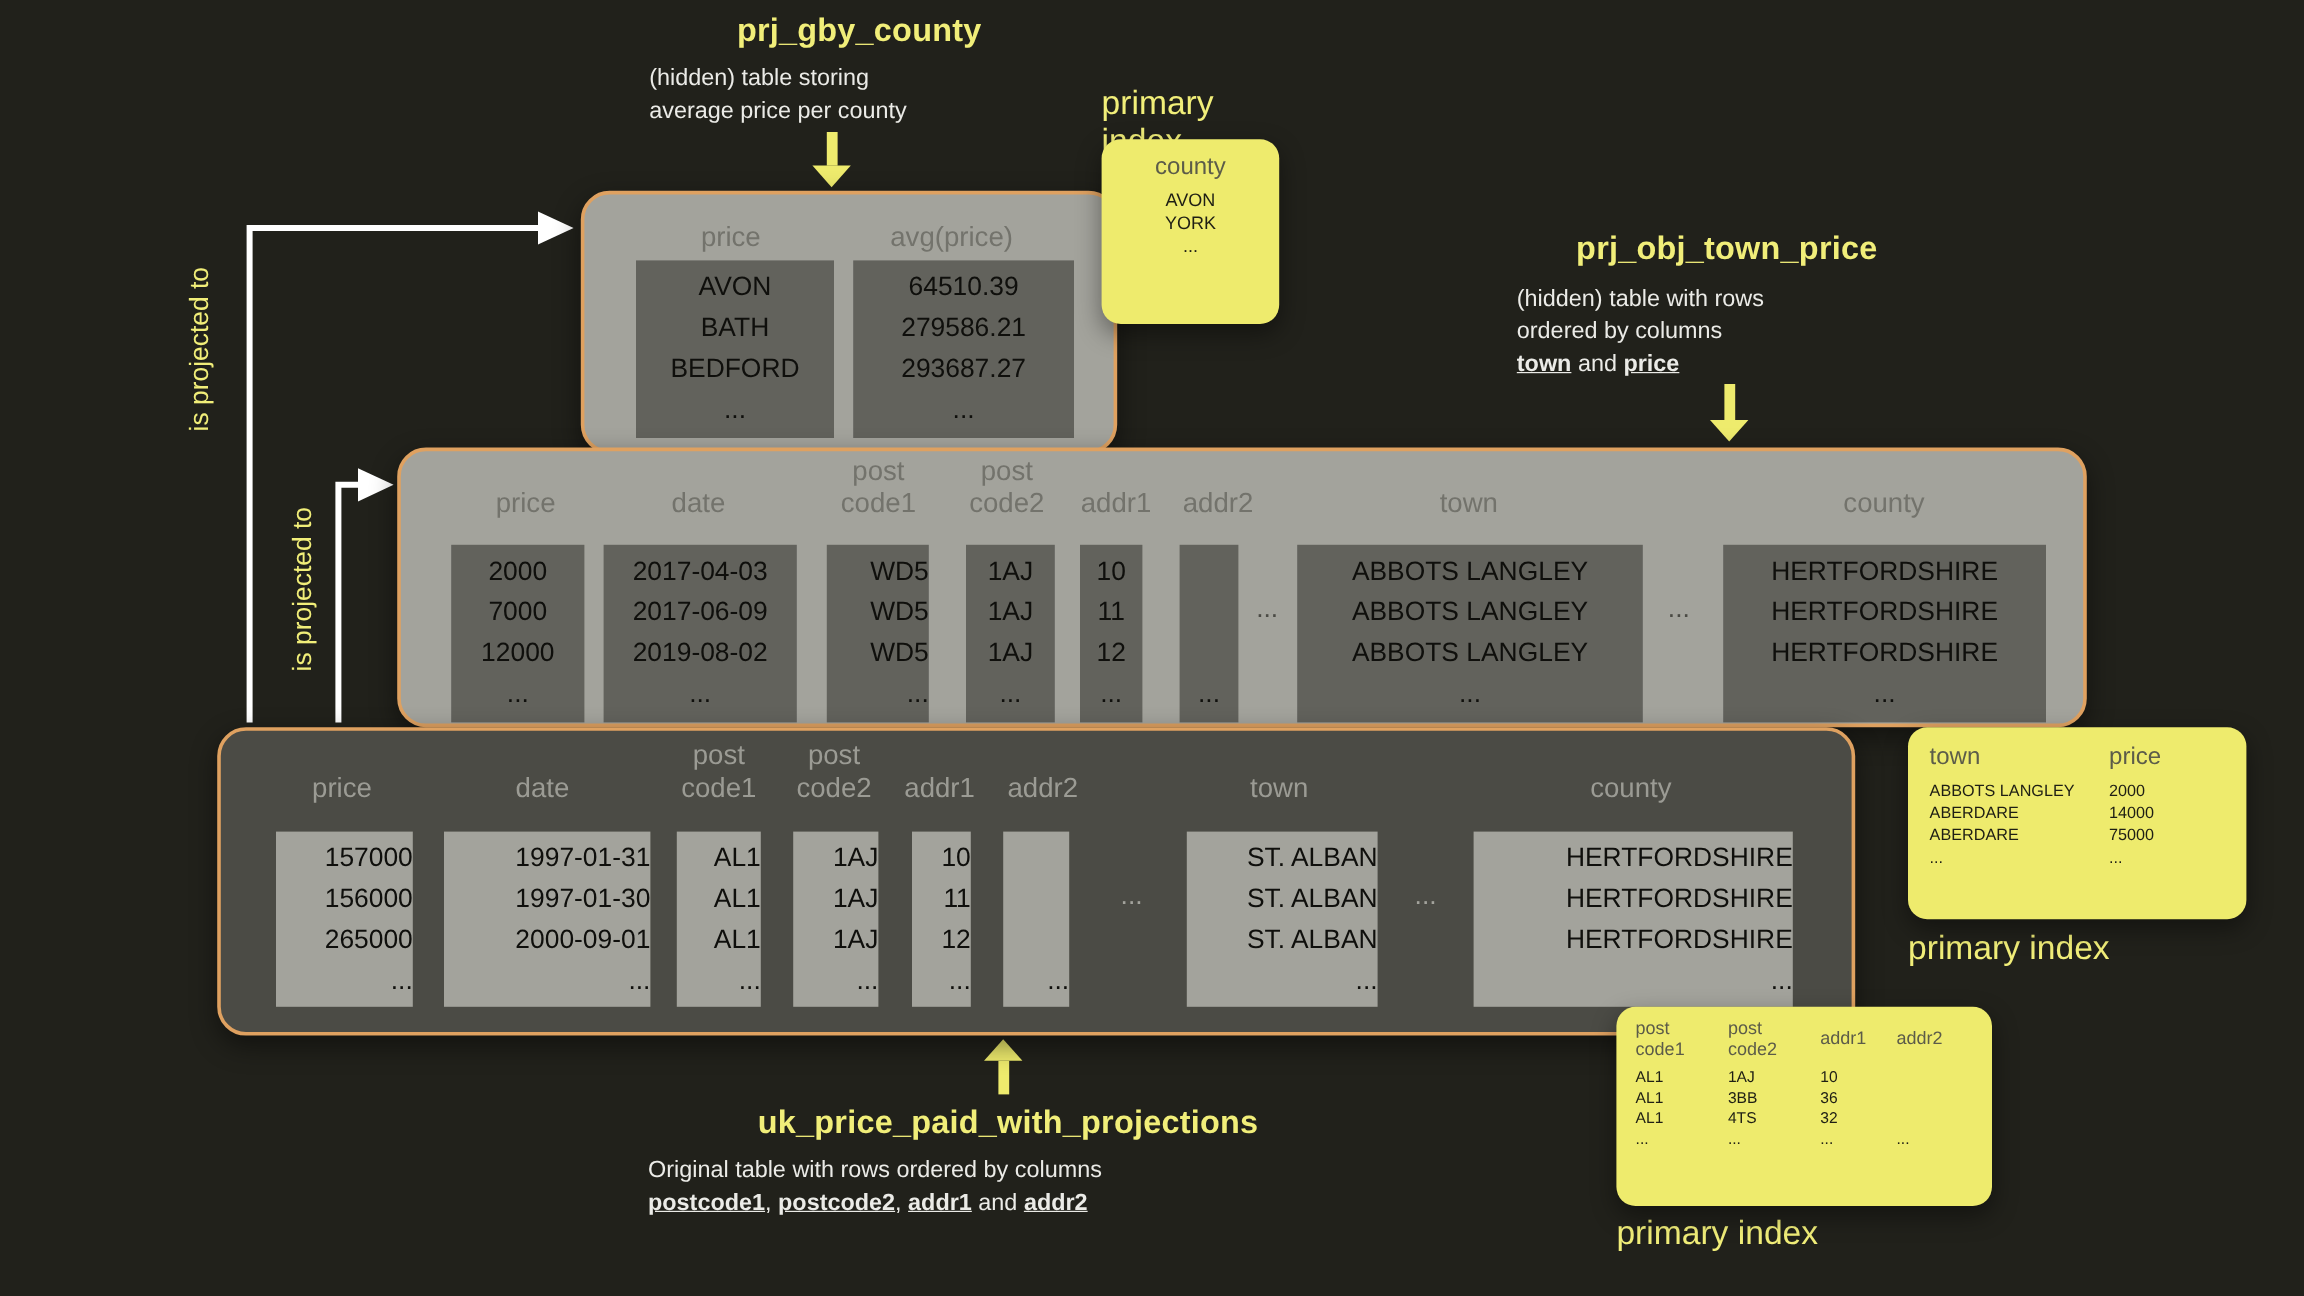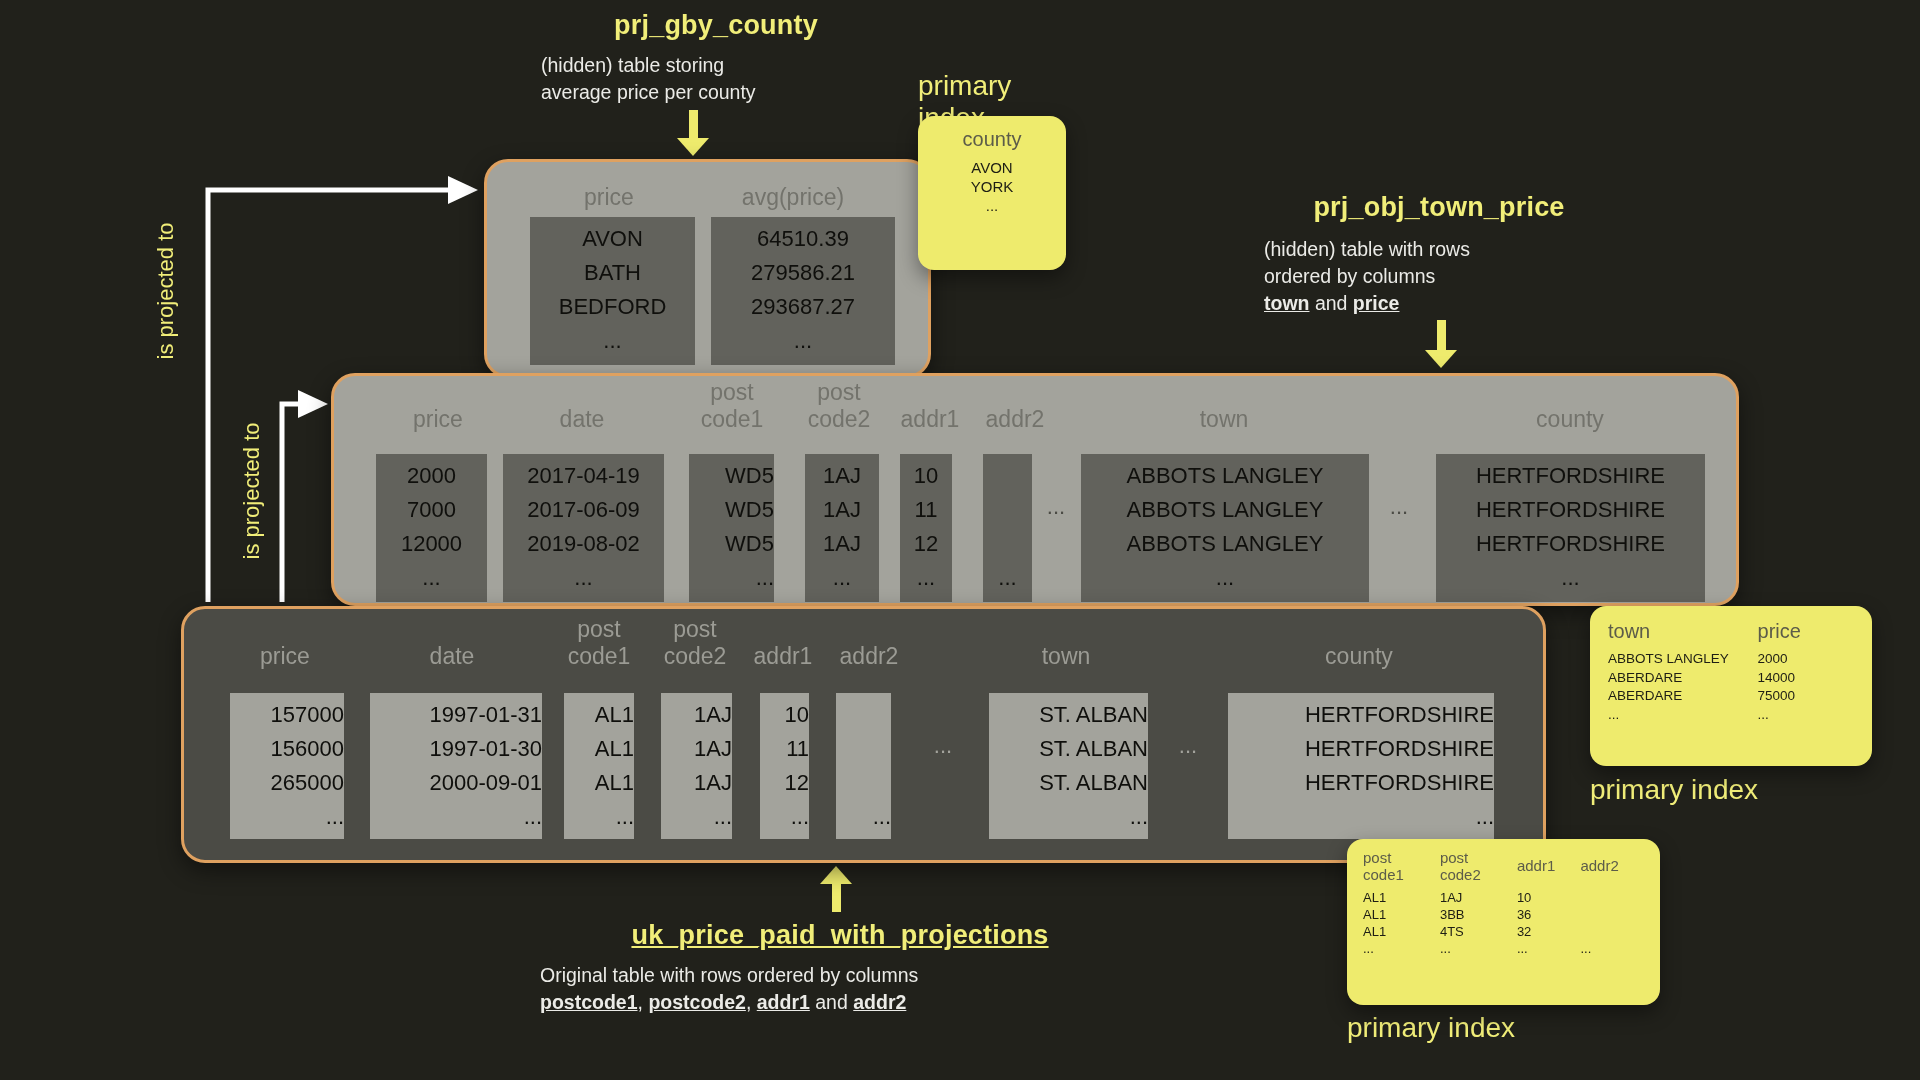--- a/index.html
+++ b/index.html
@@ -111,21 +111,21 @@
 code2</div>
     <div class="th" style="left:536px; top:30px; width:120px;">addr1</div>
     <div class="th" style="left:621px; top:30px; width:120px;">addr2</div>
     <div class="th" style="left:830px; top:30px; width:120px;">town</div>
     <div class="th" style="left:1176px;top:30px; width:120px;">county</div>
 
     <div class="blk" style="left:42px;  top:78px; width:111px; height:148px;">2000
 7000
 12000
 ...</div>
-    <div class="blk" style="left:169px; top:78px; width:161px; height:148px;">2017-04-19
+    <div class="blk" style="left:169px; top:78px; width:161px; height:148px;">2017-04-03
 2017-06-09
 2019-08-02
 ...</div>
     <div class="blk" style="left:355px; top:78px; width:85px;  height:148px;text-align:right;">WD5
 WD5
 WD5
 ...</div>
     <div class="blk" style="left:471px; top:78px; width:74px;  height:148px;">1AJ
 1AJ
 1AJ
@@ -195,21 +195,21 @@
     <div class="blk blk-light" style="left:1044px;top:84px; width:266px; height:146px;">HERTFORDSHIRE
 HERTFORDSHIRE
 HERTFORDSHIRE
 ...</div>
   </div>
 
   <div class="yarrow" style="left:820px; top:866px;">
     <div class="tri-up"></div>
       <div class="stem" style="height:28px;"></div>
   </div>
-  <div class="ttl" style="left:590px; top:920px; width:500px;text-decoration:underline;">uk_price_paid_with_projections</div>
+  <div class="ttl" style="left:590px; top:920px; width:500px;">uk_price_paid_with_projections</div>
   <div class="sub" style="left:540px; top:962px; width:600px;">
     <div>Original table with rows ordered by columns</div>
     <div><span class="u">postcode1</span><span>, </span><span class="u">postcode2</span><span>, </span><span class="u">addr1</span><span> and </span><span class="u">addr2</span></div>
   </div>
 
   <div class="card" style="left:1590px; top:606px; width:282px; height:160px; padding:14px 18px; z-index:7;">
     <div class="flexrow" style="margin-bottom:8px;">
       <div class="chdr" style="flex:1.55;">town</div>
       <div class="chdr" style="flex:1;">price</div>
     </div>

